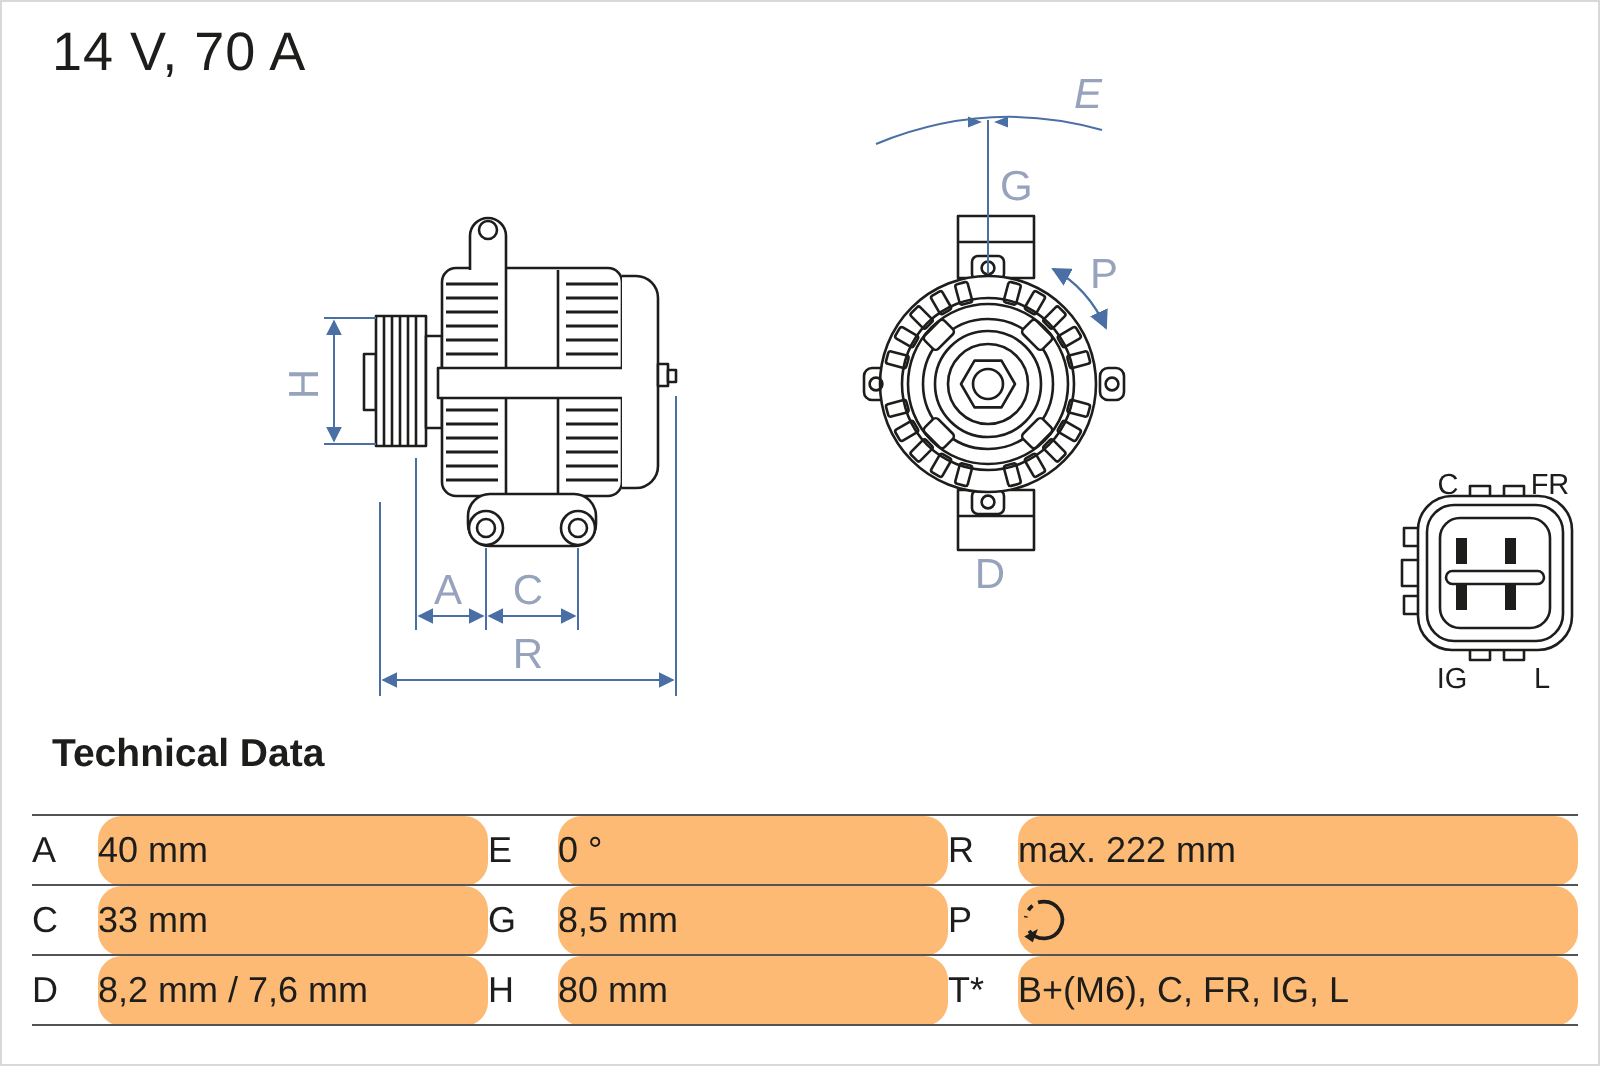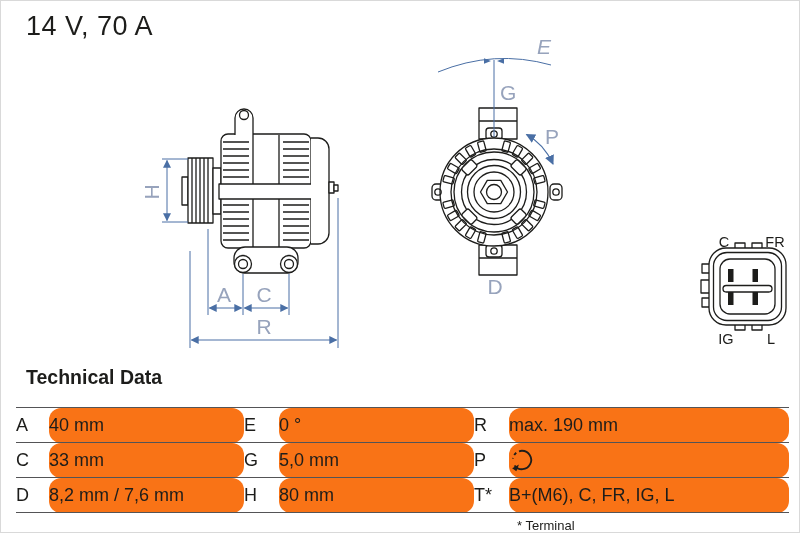--- a/index.html
+++ b/index.html
@@ -14,21 +14,21 @@
   .dim { stroke:#4a6fa5; stroke-width:1; fill:none; }
   .dimlbl { fill:#97a3bc; font-size:21px; font-family:"Liberation Sans",sans-serif; }
   .conlbl { fill:#1d1d1b; font-size:14.5px; font-family:"Liberation Sans",sans-serif; }
   .tech { position:absolute; left:0; top:363px; width:800px; }
   .tech h2 { margin:0 0 16px 25px; font-size:19.5px; line-height:27px; font-weight:bold; color:#1d1d1b; }
   table.tdata { border-collapse:collapse; table-layout:fixed; width:773px; margin:3px 0 0 15px;
     font-size:18px; border-bottom:1.6px solid #545456; }
   table.tdata tr { height:35px; border-top:1.6px solid #545456; }
   table.tdata td { padding:0; vertical-align:middle; white-space:nowrap; }
   td.lbl { background:#ffffff; padding-left:13px; }
-  td.val { background:#f97316; padding-left:10px;border-radius:12px; }
+  td.val { background:#fdba74; padding-left:10px;border-radius:12px; }
   .picon { vertical-align:middle; display:inline-block; }
   .footnote { margin:5px 0 0 516px; font-size:13px; color:#1d1d1b; }
 </style>
 </head>
 <body>
 
 <div class="canvas">
 
   <div class="rating">14 V, 70 A</div>
 
@@ -189,42 +189,41 @@
           <col style="width:35px">
           <col style="width:280px">
       </colgroup>
       <tbody>
           <tr>
         <td class="lbl">A</td>
         <td class="val">40 mm</td>
         <td class="lbl">E</td>
         <td class="val">0 °</td>
         <td class="lbl">R</td>
-        <td class="val">max. 190 mm</td>
+        <td class="val">max. 222 mm</td>
       </tr>
       <tr>
         <td class="lbl">C</td>
         <td class="val">33 mm</td>
         <td class="lbl">G</td>
-        <td class="val">5,0 mm</td>
+        <td class="val">8,5 mm</td>
         <td class="lbl">P</td>
         <td class="val">
           <svg class="picon" width="26" height="26" viewBox="0 0 24 24">
             <path d="M12,3.5 A8.5,8.5 0 1 1 5.1,17" fill="none" stroke="#1d1d1b" stroke-width="1.7"></path>
             <path d="M12,3.5 A8.5,8.5 0 0 0 3.6,10.8" fill="none" stroke="#1d1d1b" stroke-width="1.7" stroke-dasharray="2.8 2.9"></path>
             <path d="M2.9,19.6 L9.2,16.2 L6.8,22.3 Z" fill="#1d1d1b"></path>
           </svg>
         </td>
       </tr>
       <tr>
         <td class="lbl">D</td>
         <td class="val">8,2 mm / 7,6 mm</td>
         <td class="lbl">H</td>
         <td class="val">80 mm</td>
         <td class="lbl">T*</td>
         <td class="val">B+(M6), C, FR, IG, L</td>
       </tr>
     </tbody>
       </table>
-    <div class="footnote">* Terminal</div>
   </div>
 
 </div>
 
 </body></html>

